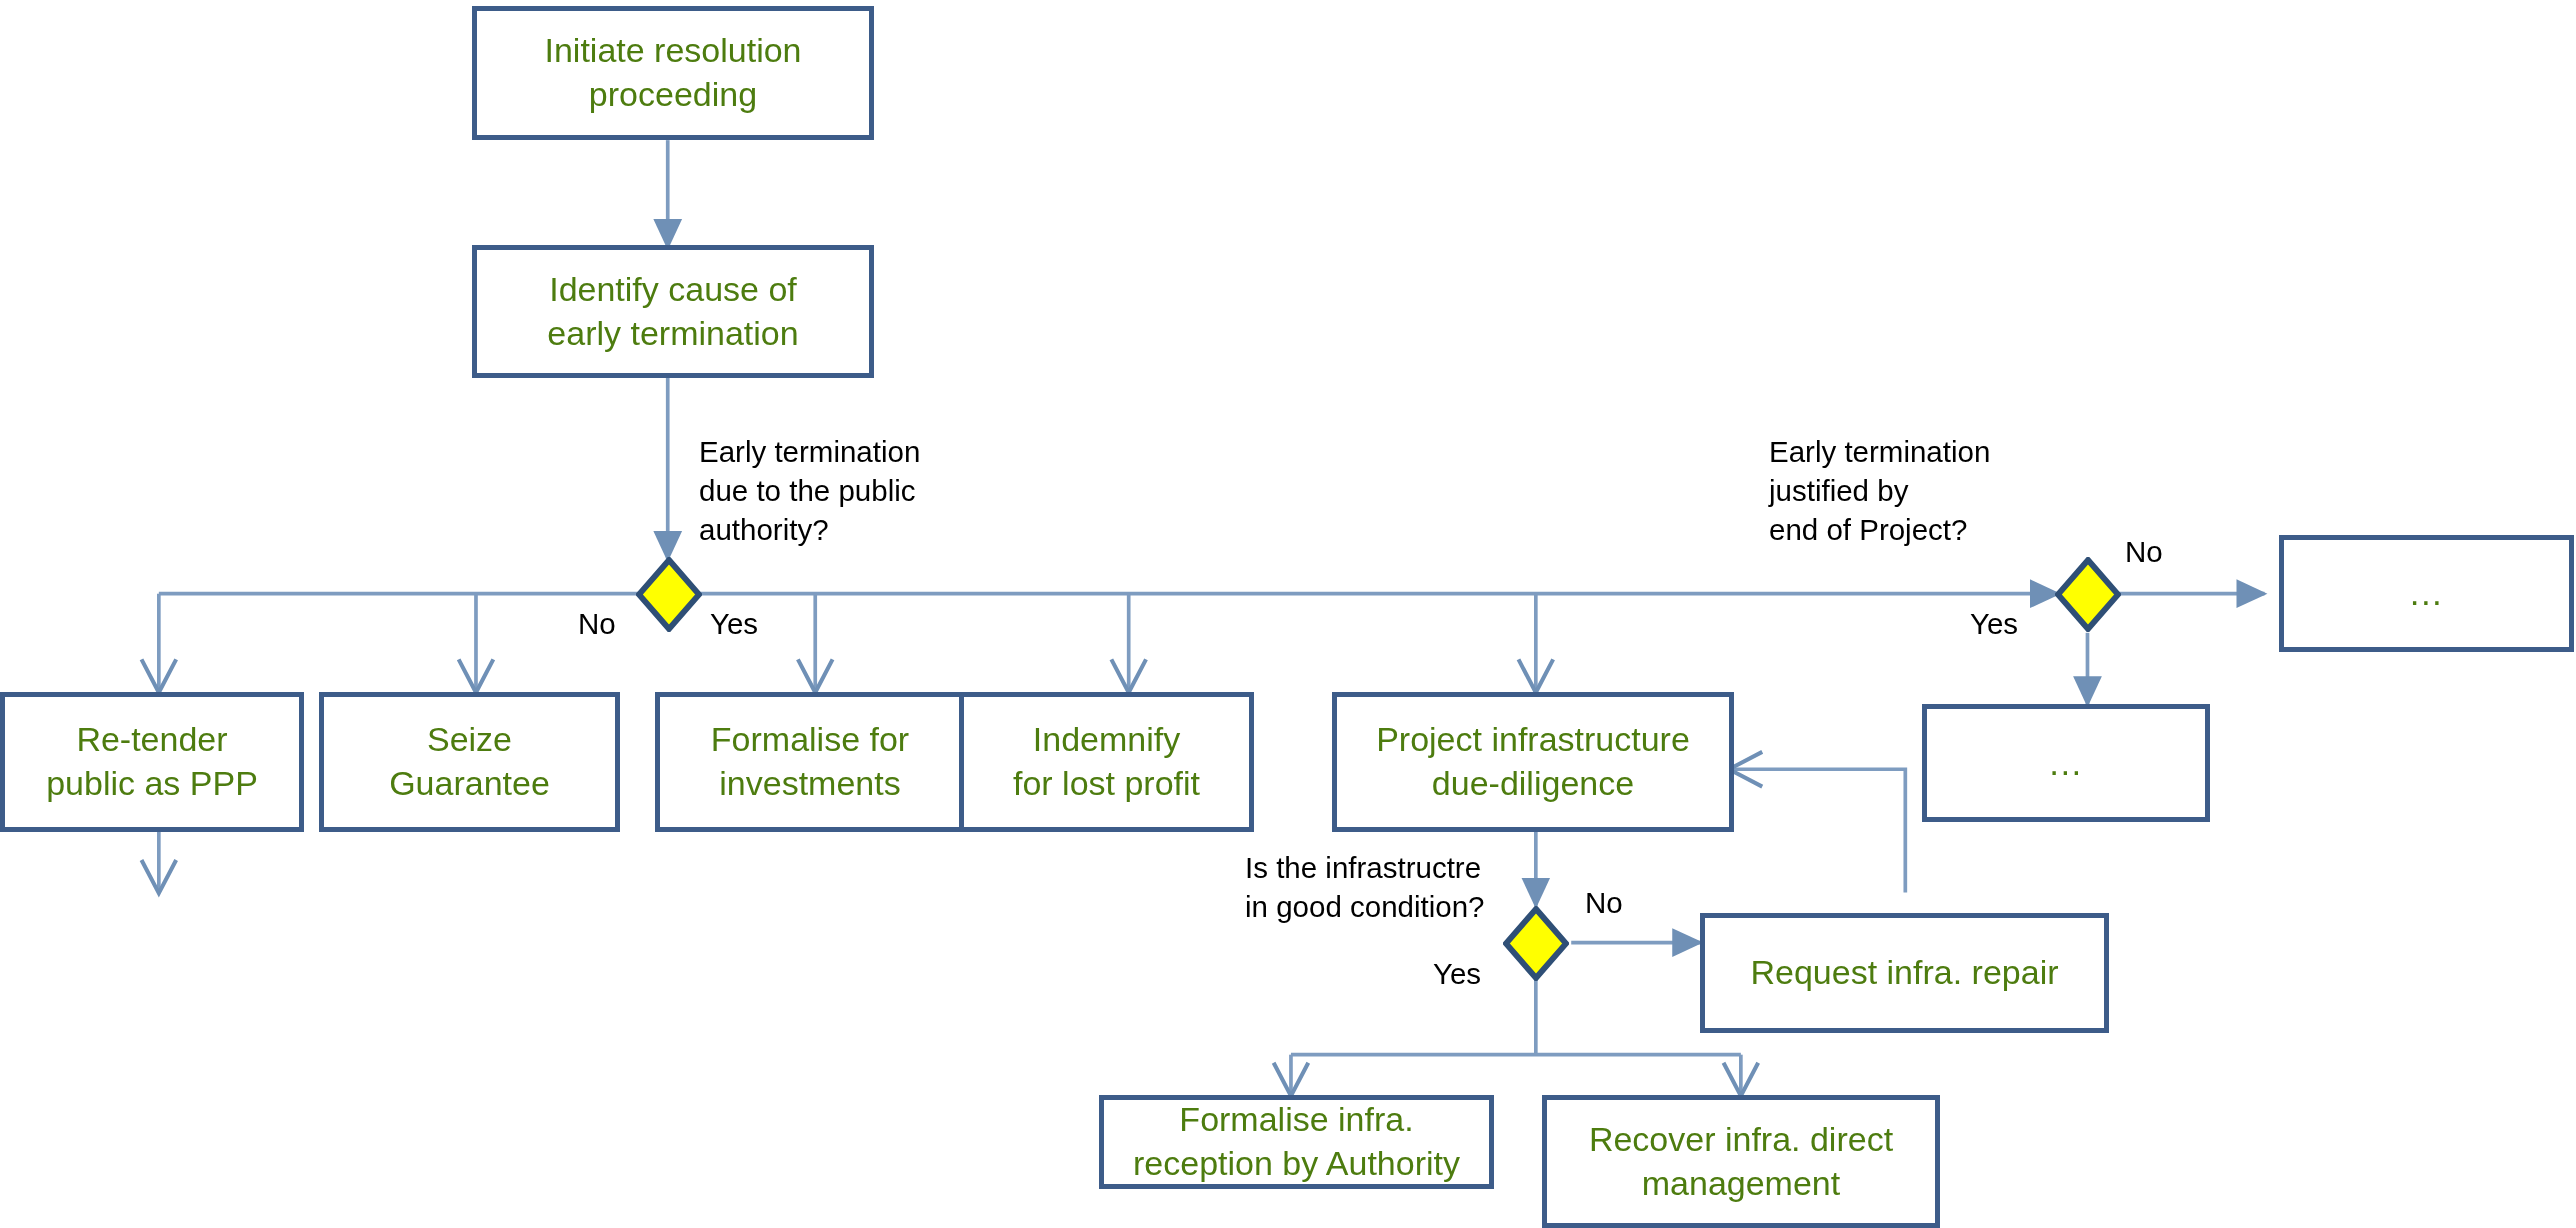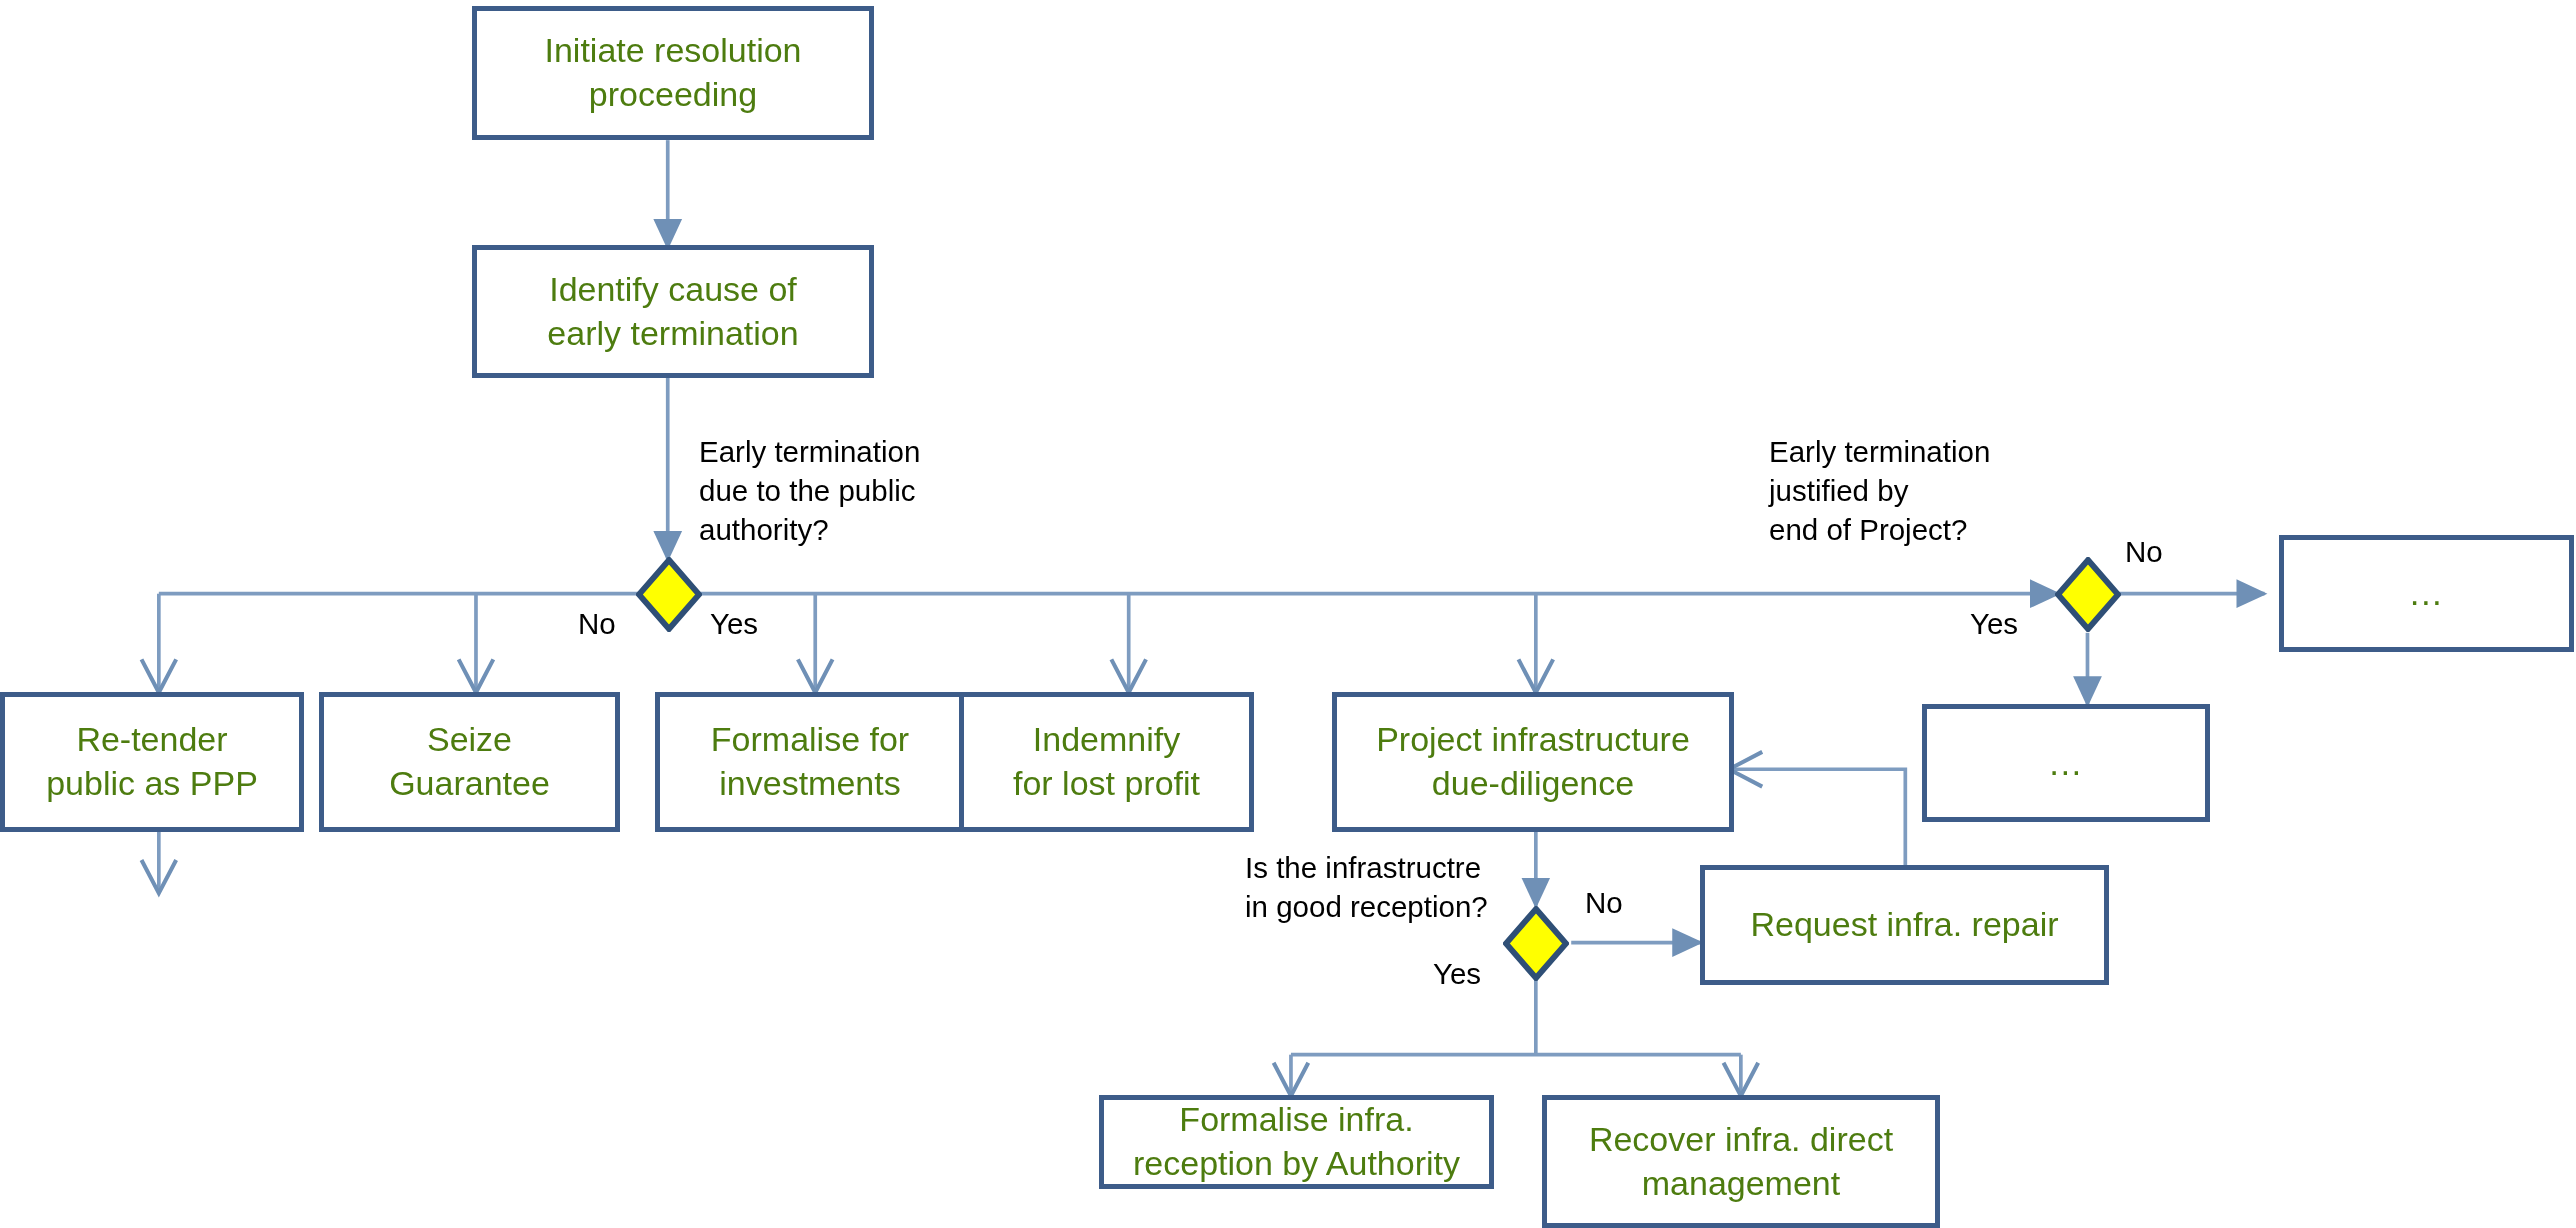--- a/index.html
+++ b/index.html
@@ -126,21 +126,21 @@
   <div class="node" style="left:655px; top:692px; width:310px; height:140px;">Formalise for
 investments</div>
 
   <div class="node" style="left:959px; top:692px; width:295px; height:140px;">Indemnify
 for lost profit</div>
 
   <div class="node" style="left:1332px; top:692px; width:402px; height:140px;">Project infrastructure
 due-diligence</div>
 
 
-  <div class="node" style="left:1700px; top:865px; width:409px; height:120px;">Request infra. repair</div>
+  <div class="node" style="left:1700px; top:913px; width:409px; height:120px;">Request infra. repair</div>
 
   <div class="node" style="left:1099px; top:1095px; width:395px; height:94px;">Formalise infra.
 reception by Authority</div>
 
   <div class="node" style="left:1542px; top:1095px; width:398px; height:133px;">Recover infra. direct
 management</div>
 
   <div class="node ellipsis" style="left:2279px; top:535px; width:295px; height:117px;">...</div>
 
   <div class="node ellipsis" style="left:1922px; top:704px; width:288px; height:118px;">...</div>
@@ -165,21 +165,21 @@
 
   <div class="cond-label" style="left:699px; top:432px; width:295px;">Early termination
 due to the public
 authority?</div>
 
   <div class="cond-label" style="left:1769px; top:432px; width:317px;">Early termination
 justified by
 end of Project?</div>
 
   <div class="cond-label" style="left:1245px; top:848px; width:310px;">Is the infrastructre
-in good reception?</div>
+in good condition?</div>
 
   <div class="edge-label" style="left:578px; top:609px;">No</div>
 
   <div class="edge-label" style="left:710px; top:609px;">Yes</div>
 
   <div class="edge-label" style="left:2125px; top:537px;">No</div>
 
   <div class="edge-label" style="left:1970px; top:609px;">Yes</div>
 
   <div class="edge-label" style="left:1585px; top:888px;">No</div>

